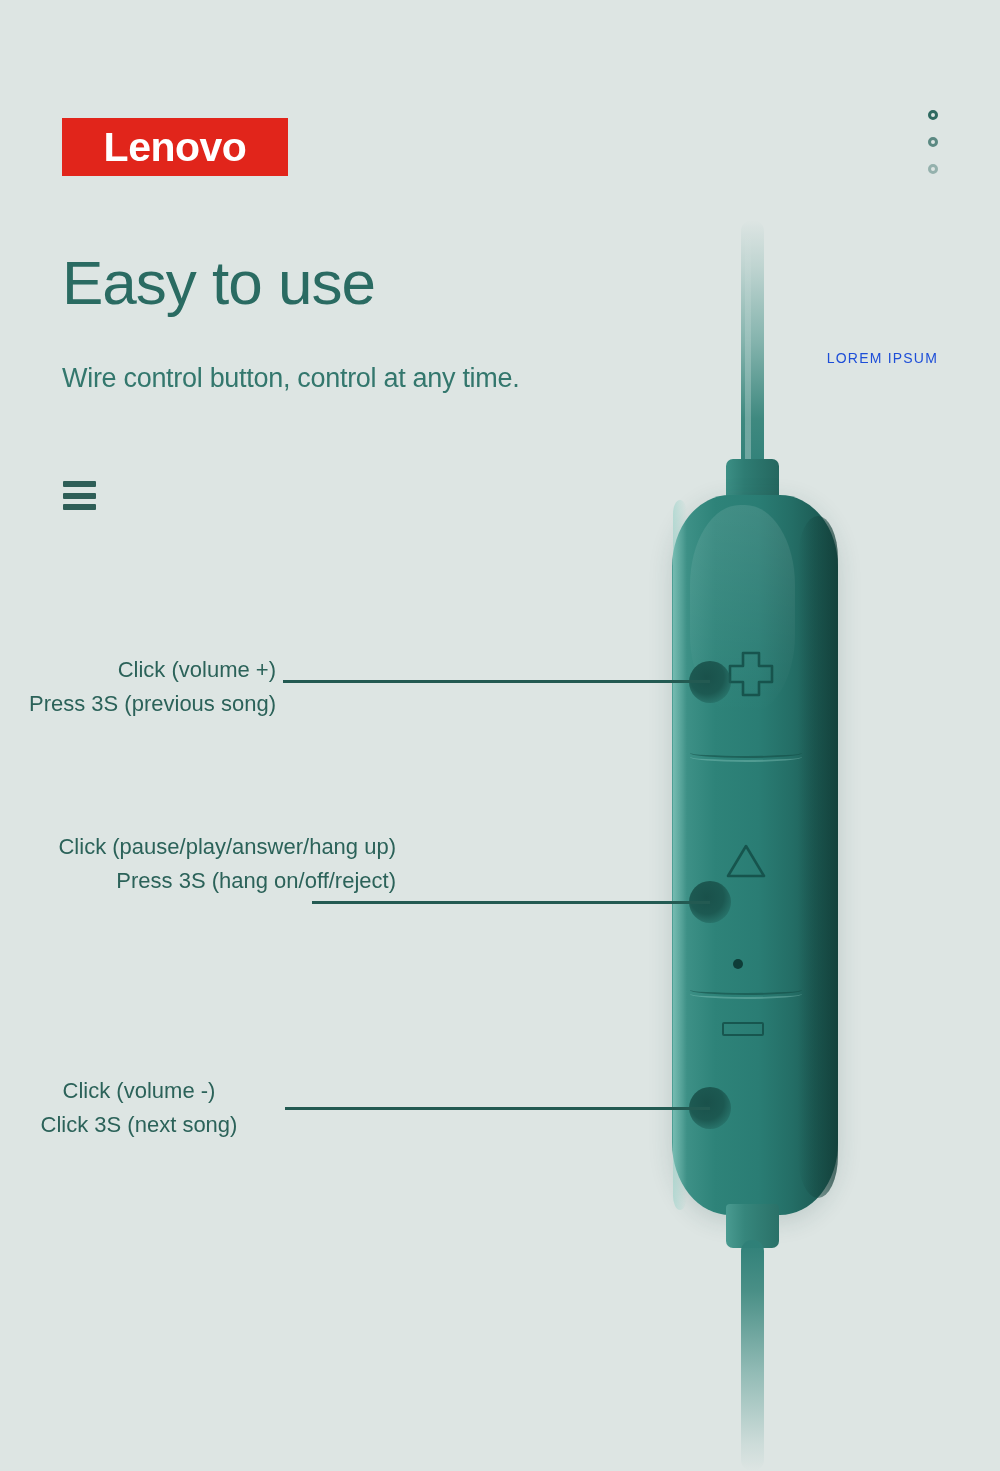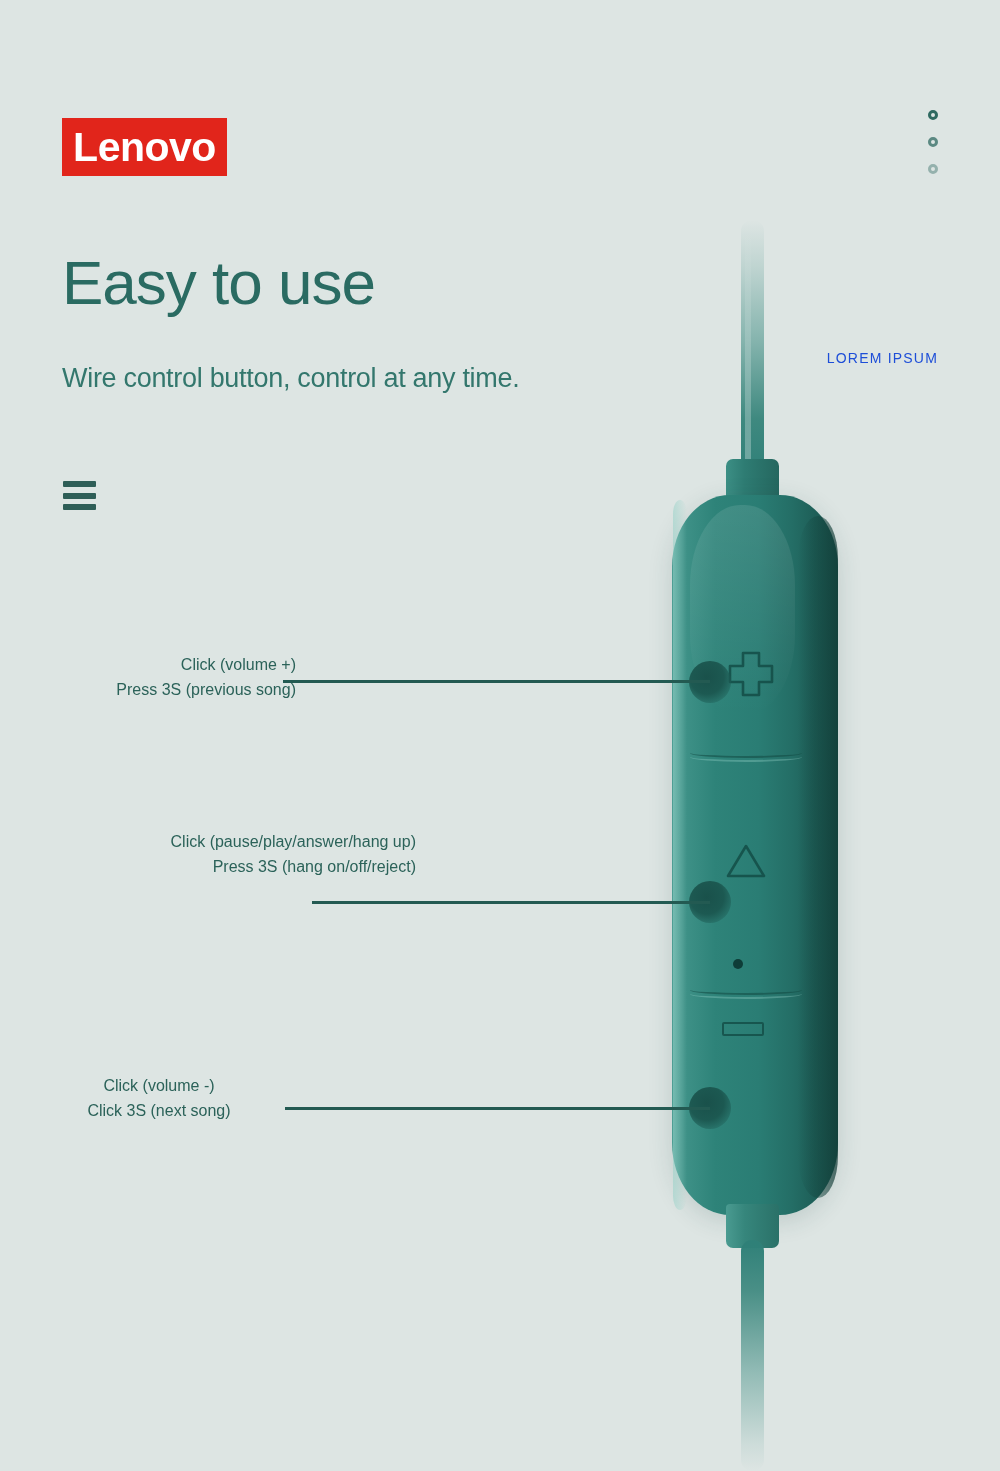--- a/index.html
+++ b/index.html
@@ -22,21 +22,21 @@
     height: 1471px;
     background: #dde5e3;
     overflow: hidden;
   }
 
   
   .logo {
     position: absolute;
     left: 62px;
     top: 118px;
-    width: 165px;
+    width: 226px;
     height: 58px;
     background: #e1251b;
     display: flex;
     align-items: center;
     justify-content: center;
   }
   .logo-text {
     color: #ffffff;
     font-size: 41px;
     font-weight: bold;
@@ -320,25 +320,24 @@
     height: 3px;
     background: #235a52;
   }
   .leader.l1 { left: 283px; top: 680px; width: 427px; }
   .leader.l2 { left: 312px; top: 901px; width: 398px; }
   .leader.l3 { left: 285px; top: 1107px; width: 425px; }
 
   
   .anno {
     position: absolute;
-    font-size: 16px;
+    font-size: 22px;
     color: #2b6259;
     line-height: 1.55;
     white-space: nowrap;
-    margin-left: 20px;
   }
   .anno .l { display: block; }
   .anno.a1 { left: 0; top: 653px; width: 276px; text-align: right; }
   .anno.a2 { left: 16px; top: 830px; width: 380px; text-align: right; }
   .anno.a3 { left: 0; top: 1074px; width: 278px; text-align: center; }
 </style>
 </head>
 <body>
 
 <div class="stage">

